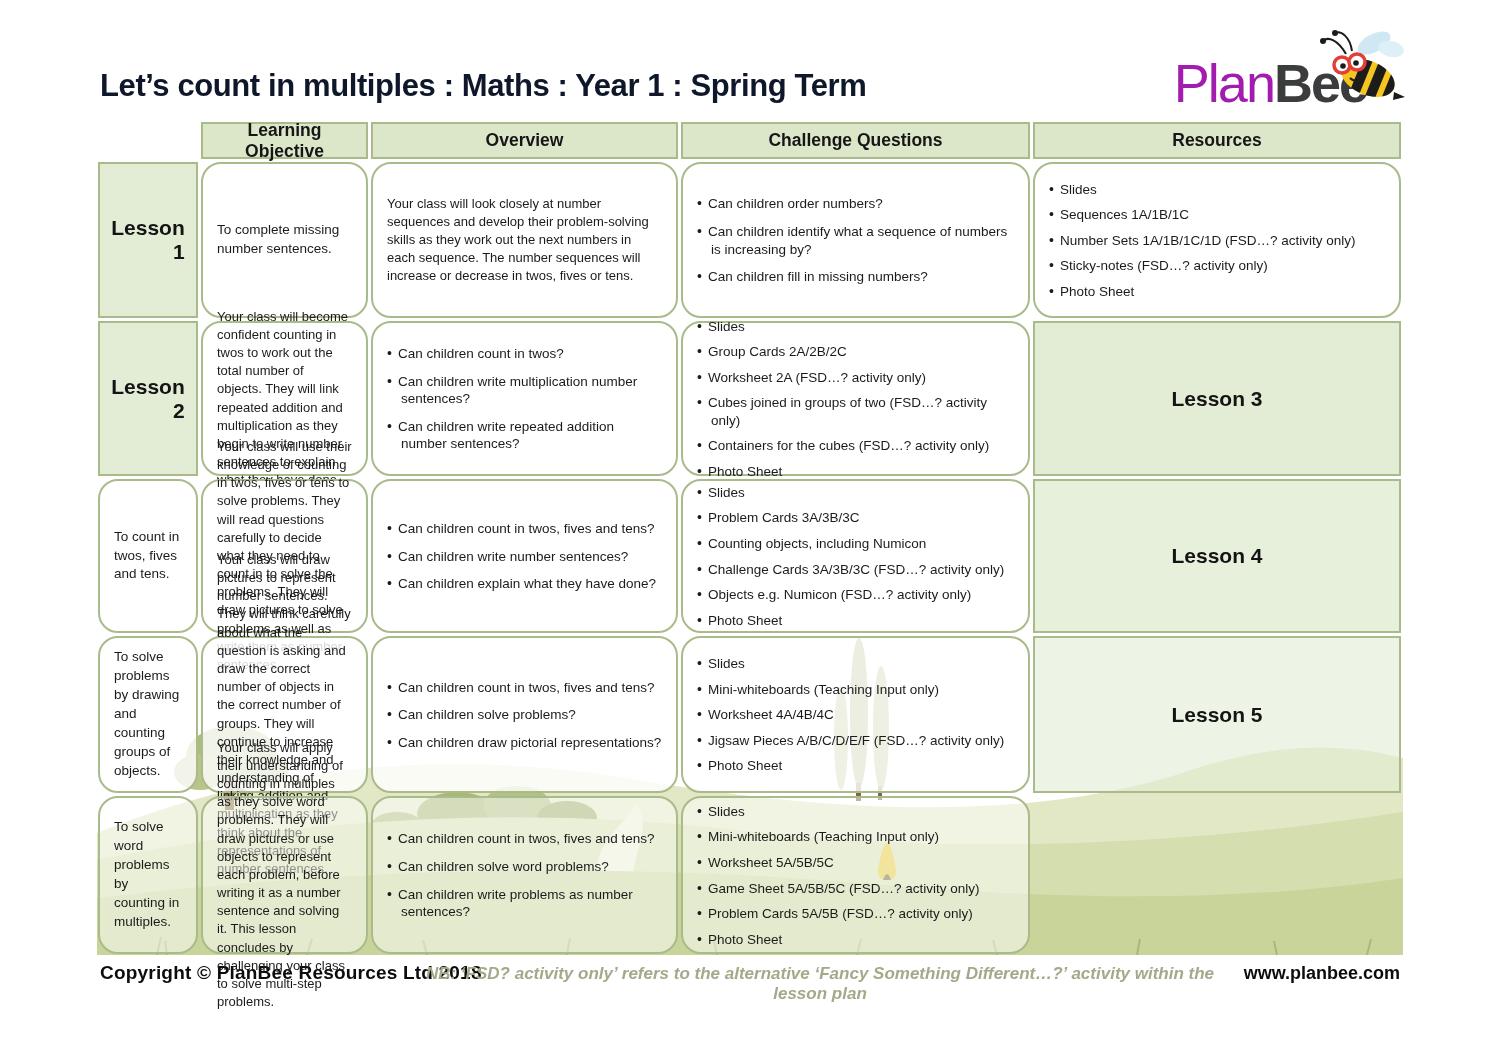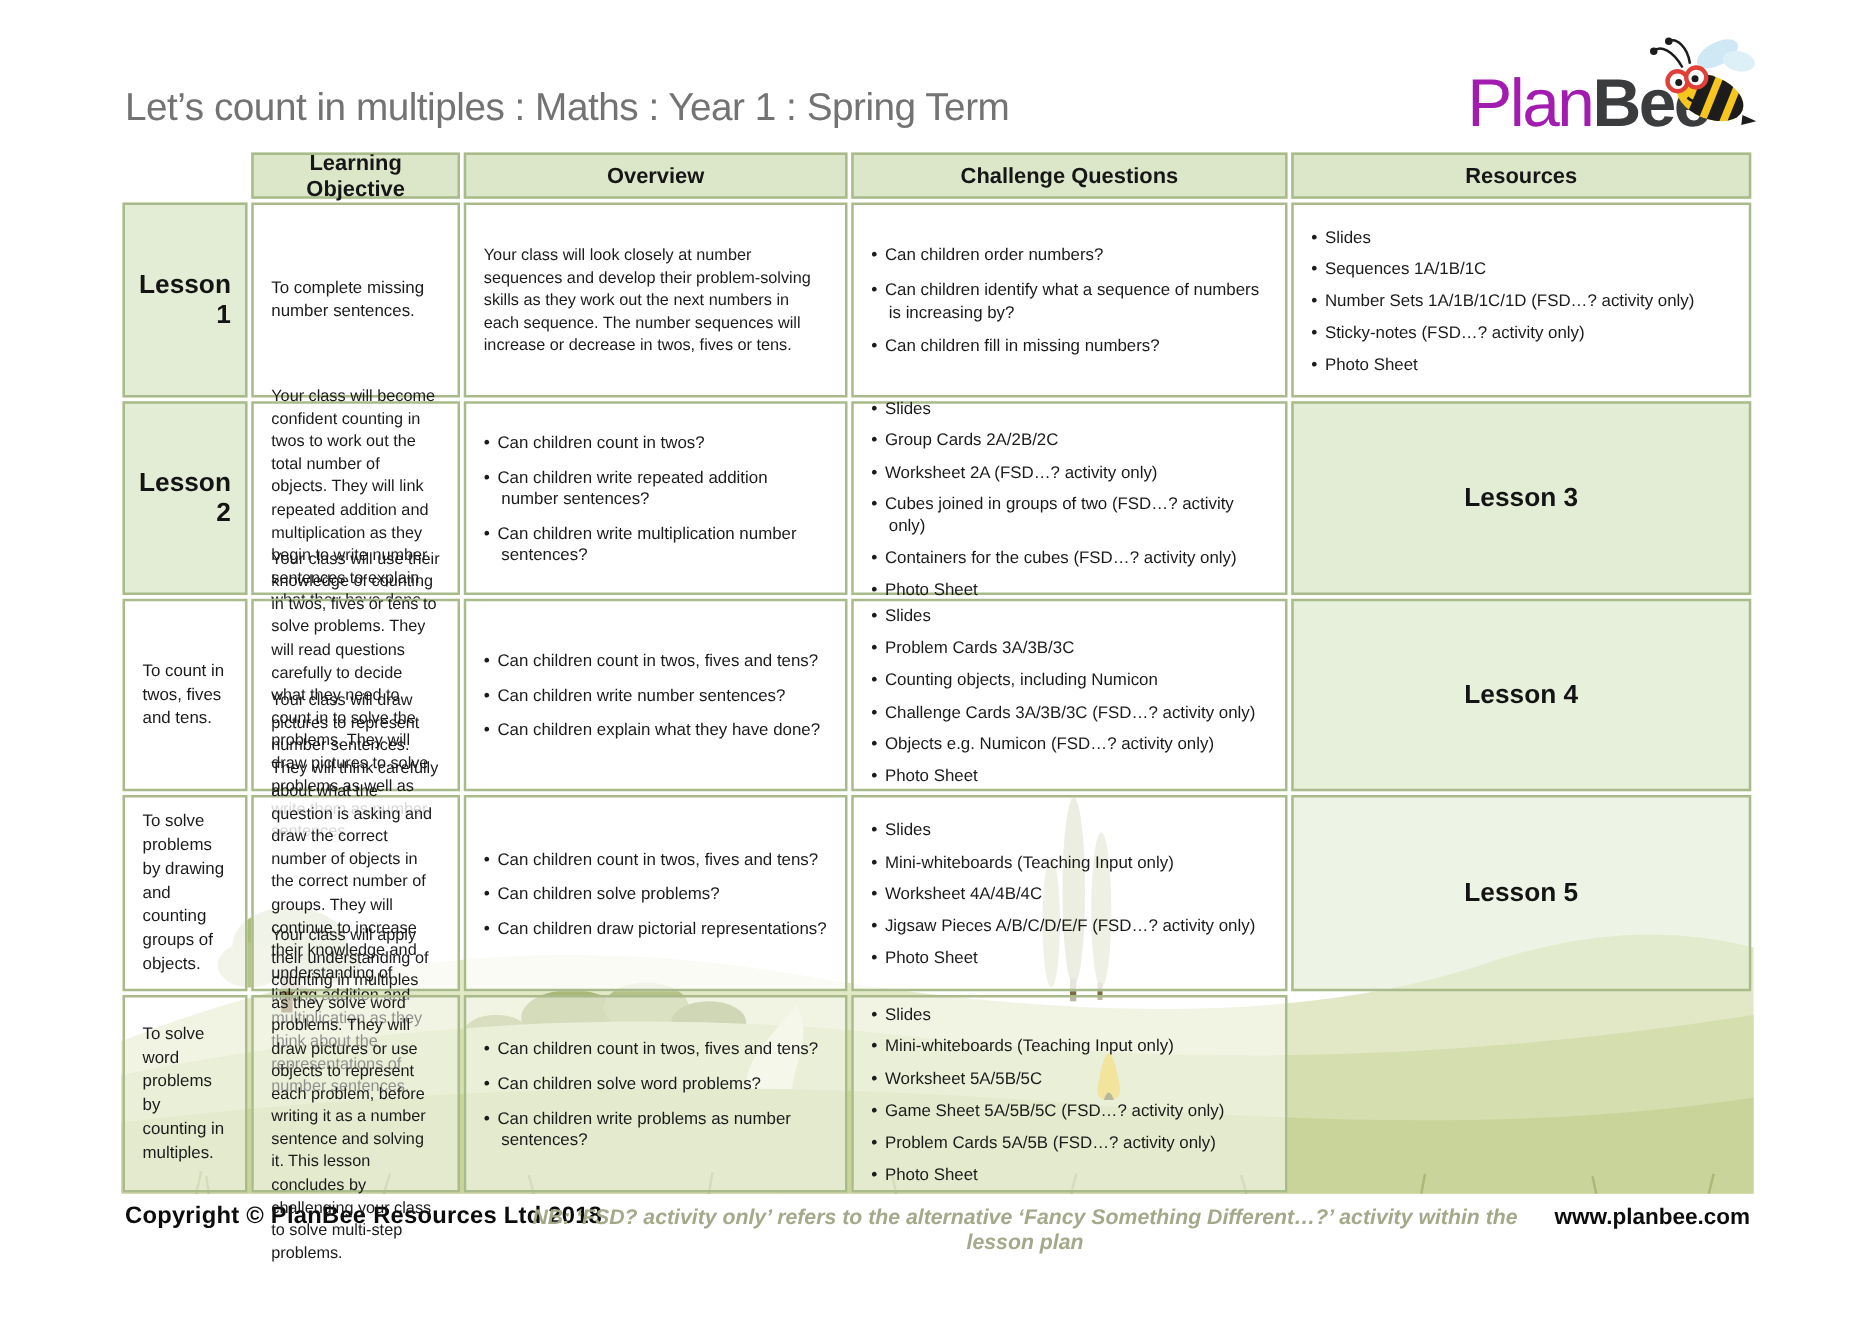--- a/index.html
+++ b/index.html
@@ -4,21 +4,21 @@
 <style>
   html,body{margin:0;padding:0;background:#ffffff;}
   body{
     width:1500px;height:1061px;position:relative;overflow:hidden;
     font-family:"Liberation Sans","DejaVu Sans",sans-serif;color:#1b1b1b;
   }
 
   
   .doc-title{
     position:absolute;left:100px;top:68px;
-    font-size:31px;font-weight:400;letter-spacing:-0.4px;color:#737373;
+    font-size:31px;font-weight:700;letter-spacing:-0.4px;color:#0f172a;
   }
   .logo-text{
     position:absolute;right:133px;top:56px;font-size:54px;letter-spacing:-2px;line-height:1;
   }
   .logo-plan{font-weight:400;color:#a21caf;}
   .logo-bee{font-weight:700;color:#3b3c3e;}
   .bee-svg{position:absolute;right:92px;top:28px;width:100px;height:80px;}
 
   
   .landscape{position:absolute;left:97px;top:598px;width:1306px;height:357px;z-index:0;}
@@ -38,21 +38,21 @@
   }
   .spacer{border:none;background:transparent;}
   .head-cell{
     background:#dce7ca;align-items:center;justify-content:center;
     font-weight:700;font-size:17.5px;color:#161616;padding:4px 6px;text-align:center;
   }
   .lesson-cell{
     background:#e3edd5;align-items:center;justify-content:center;
     font-weight:700;font-size:21px;color:#141414;text-align:right;
   }
-  .text-cell{background:#ffffff;font-size:13px;line-height:1.4;}
+  .text-cell{background:#ffffff;font-size:13px;line-height:1.4;border-radius:20px;}
   .center-cell{text-align:left;align-items:center;}
   .objective{font-size:13.5px;}
   .overview{font-size:13px;}
   ul.bullets{list-style:none;margin:0;padding:0;font-size:13.5px;}
   ul.bullets li{
     padding-left:14px;text-indent:-14px;margin:9px 0;line-height:1.3;
   }
   ul.bullets li::before{content:"•";margin-right:6px;font-size:14px;}
   ul.bullets.tight li{margin:7px 0;}
 
@@ -164,22 +164,22 @@
         <li>Sticky-notes (FSD…? activity only)</li>
         <li>Photo Sheet</li>
       </ul>
     </div>
 
   <div class="cell lesson-cell">Lesson 2</div>
   <div class="cell text-cell center-cell overview">Your class will become confident counting in twos to work out the total number of objects. They will link repeated addition and multiplication as they begin to write number sentences to explain what they have done.</div>
   <div class="cell text-cell">
       <ul class="bullets">
         <li>Can children count in twos?</li>
+        <li>Can children write multiplication number sentences?</li>
         <li>Can children write repeated addition number sentences?</li>
-        <li>Can children write multiplication number sentences?</li>
       </ul>
     </div>
   <div class="cell text-cell">
       <ul class="bullets tight">
         <li>Slides</li>
         <li>Group Cards 2A/2B/2C</li>
         <li>Worksheet 2A (FSD…? activity only)</li>
         <li>Cubes joined in groups of two (FSD…? activity only)</li>
         <li>Containers for the cubes (FSD…? activity only)</li>
         <li>Photo Sheet</li>

